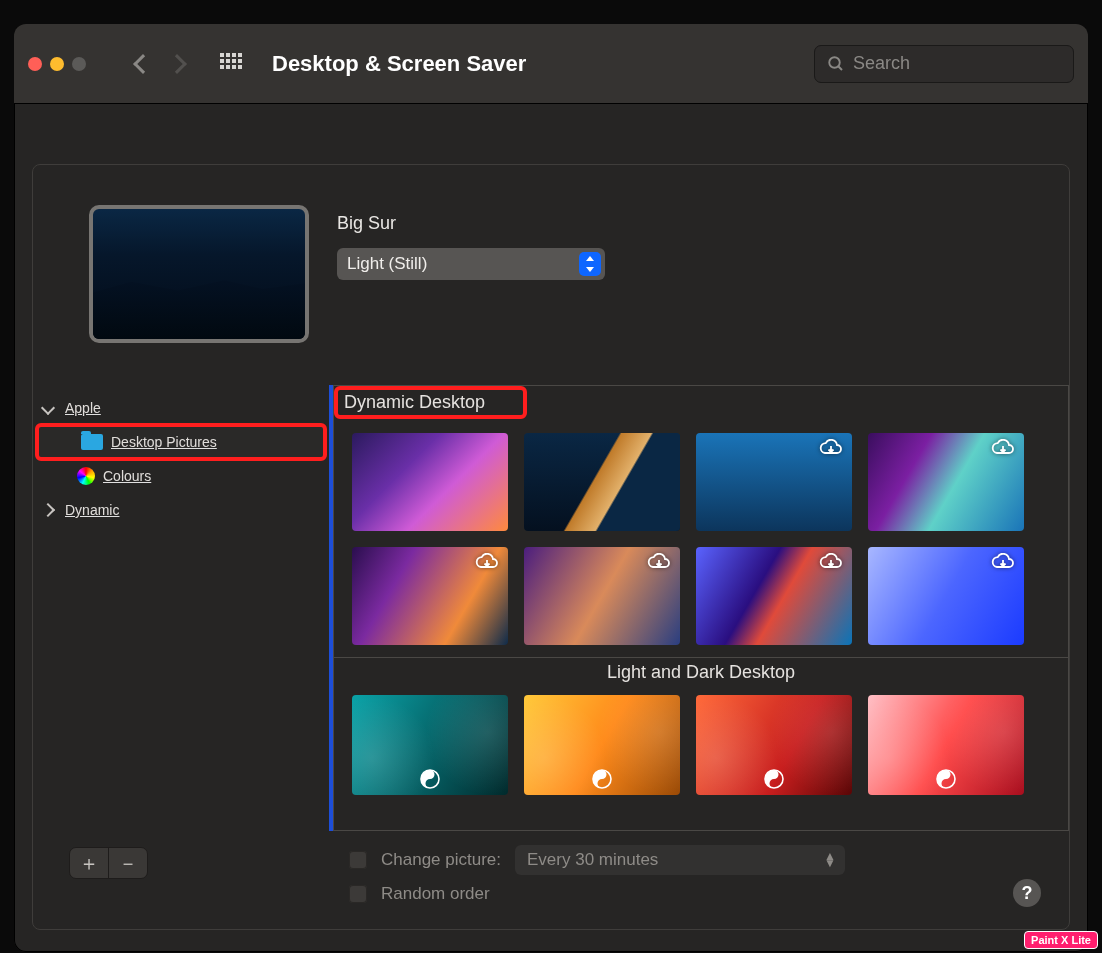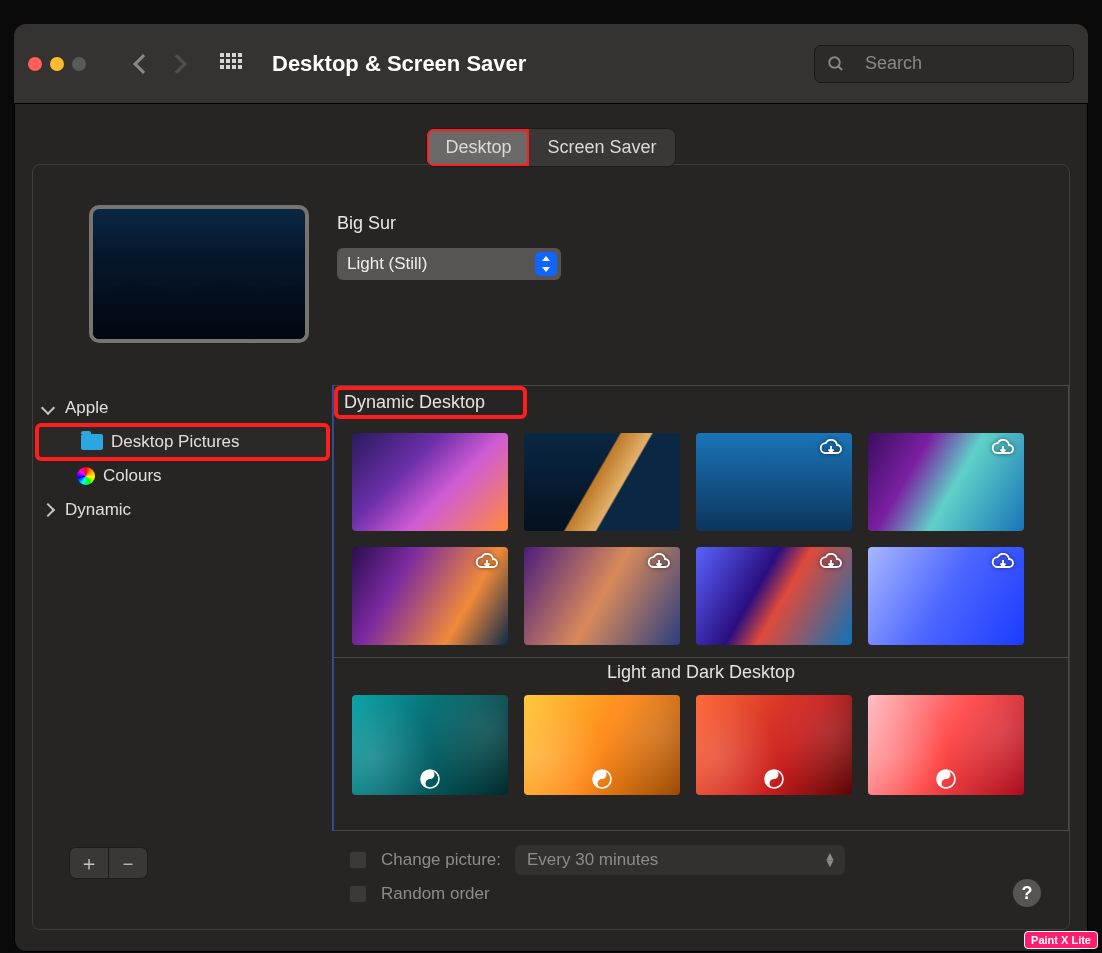--- a/index.html
+++ b/index.html
@@ -44,21 +44,21 @@
   .grid-icon { width: 22px; height: 22px; display: grid; grid-template-columns: repeat(4,4px); grid-template-rows: repeat(3,4px); gap: 2px; margin-right: 20px;}
   .grid-icon span { background: #d8d6d3; }
   .title { font-size: 22px; font-weight: 700; color: #fff; flex: 0 0 auto; }
   .spacer { flex: 1; }
   .search-field {
     width: 260px; height: 38px;
     background: #2d2b2a;
     border: 1px solid #1a1918;
     border-radius: 7px;
     display: flex; align-items: center;
-    padding: 0 12px; gap: 20px;
+    padding: 0 12px; gap: 8px;
     color: #8a8885;
     font-size: 18px;
   }
   
   .tabs-row { display:flex; justify-content:center; margin-top:24px; position: relative; z-index: 5;}
   .tabs {
     display: flex;
     background: #3a3836;
     border-radius: 8px;
     overflow: hidden;
@@ -96,21 +96,21 @@
     position: relative; overflow: hidden;
   }
   .preview-frame::after{
     content:""; position:absolute; left:0; right:0; bottom:0; height:55%;
     background: linear-gradient(180deg, rgba(6,24,42,0) 0%, #041122 20%, #010910 100%);
     clip-path: polygon(0 35%, 18% 20%, 40% 32%, 62% 18%, 80% 30%, 100% 22%, 100% 100%, 0 100%);
   }
   .meta { padding-top: 8px; }
   .meta-title { font-size: 18px; color: #e9e7e4; margin-bottom: 14px; }
   .popup {
-    width: 224px; height: 32px;
+    width: 268px; height: 32px;
     background: #575553;
     border-radius: 6px;
     display: flex; align-items: center; justify-content: space-between;
     padding: 0 4px 0 10px;
     font-size: 17px; color: #f0eeeb; text-align: center;
   }
   .popup .arrows {
     width: 22px; height: 24px; background: #0e66ff;
     border-radius: 5px; position: relative;
   }
@@ -118,22 +118,23 @@
     content:""; position:absolute; left:50%; transform:translateX(-50%);
     border-left:4px solid transparent; border-right:4px solid transparent;
   }
   .popup .arrows::before{ top:4px; border-bottom:5px solid #fff;}
   .popup .arrows::after{ bottom:4px; border-top:5px solid #fff;}
 
   
   .split { display:flex; position:absolute; left:0; right:0; top:220px; bottom: 98px; }
   .sidebar {
     width: 300px; padding: 6px 0;
-    border-right: 1px solid #1d4ed8;
-    font-size: 17px;
+    border-right: 4px solid #1d4ed8;
+    font-size: 14px;
+    text-decoration: underline;
   }
   .side-row { display:flex; align-items:center; gap:8px; padding: 4px 10px 4px 10px; height:34px; color:#e0ddda;}
   .side-row .disclosure { width:10px; height:10px; border: solid #c8c5c1; border-width: 0 2px 2px 0; transform: rotate(45deg); margin-right:4px;}
   .side-row .disclosure.right { transform: rotate(-45deg);}
   .side-row.child { padding-left: 44px; }
   .side-row.selected { background: rgba(255,255,255,0.02); }
   .side-row.selected.highlight-red { outline: 4px solid #ff1e1e; outline-offset: -2px; border-radius:4px; margin: 0 4px;}
   .folder-icon { width:22px; height:16px; background:#2aa7e1; border-radius:2px; position:relative;}
   .folder-icon::before{content:""; position:absolute; top:-3px; left:0; width:10px; height:3px; background:#2aa7e1; border-radius:2px 2px 0 0;}
   .colour-icon { width:18px; height:18px; border-radius:50%; background: conic-gradient(red,orange,yellow,lime,cyan,blue,magenta,red);}
@@ -237,26 +238,20 @@
     <div class="spacer"></div>
     <div class="search-field">
       <svg width="18" height="18" viewBox="0 0 24 24" fill="none" stroke="#8a8885" stroke-width="2.5">
           <circle cx="10" cy="10" r="7"></circle>
           <line x1="20" y1="20" x2="15" y2="15"></line>
         </svg>
       <span>Search</span>
     </div>
   </div>
 
-  <div class="tabs-row">
-    <div class="tabs">
-      <div class="tab active highlight-red">Desktop</div>
-      <div class="tab">Screen Saver</div>
-    </div>
-  </div>
 
   <div class="panel">
     <div class="preview-row">
       <div class="preview-frame"></div>
       <div class="meta">
         <div class="meta-title">Big Sur</div>
         <div class="popup">
           <span>Light (Still)</span>
           <span class="arrows"></span>
         </div>

